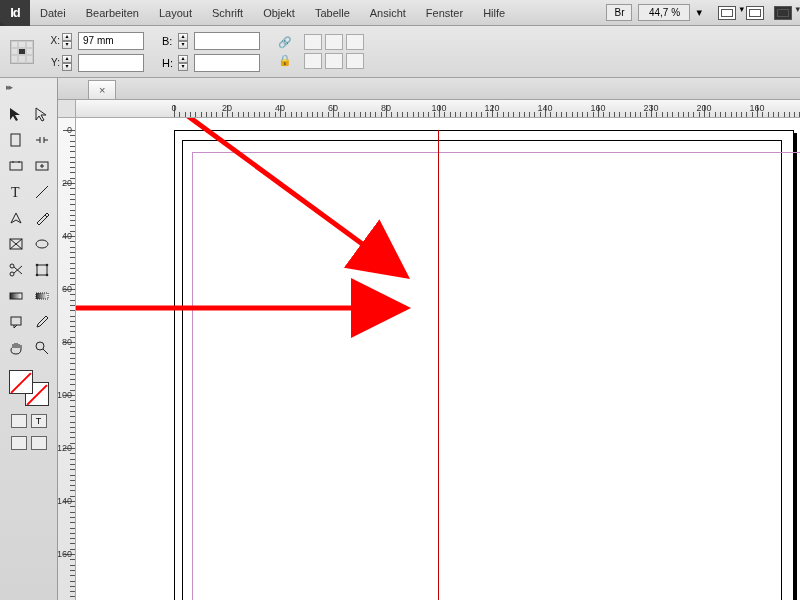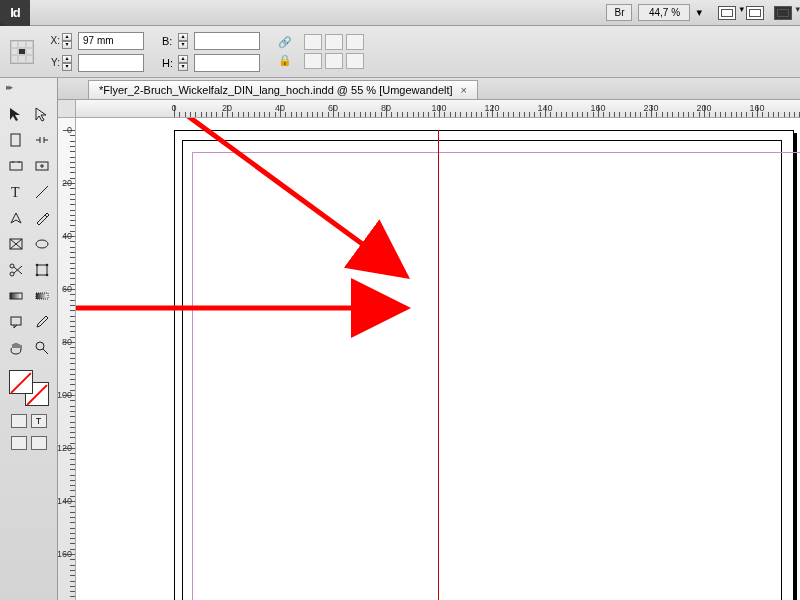--- a/index.html
+++ b/index.html
@@ -70,20 +70,31 @@
   .arrow svg{overflow:visible;}
   
   .caret{position:absolute;left:-2px;top:20px;width:0;height:0;border-top:5px solid transparent;border-bottom:5px solid transparent;border-left:7px solid #333;}
 </style>
 </head>
 <body>
 
 <div class="menubar">
   <div class="app-badge">Id</div>
   <span class="caret"></span>
+  <ul>
+    <li>Datei</li>
+    <li>Bearbeiten</li>
+    <li>Layout</li>
+    <li>Schrift</li>
+    <li>Objekt</li>
+    <li>Tabelle</li>
+    <li>Ansicht</li>
+    <li>Fenster</li>
+    <li>Hilfe</li>
+  </ul>
   <div class="zoom grp">
     <span class="pill">Br</span>
     <span class="pill" style="min-width:52px">44,7 %</span>
     <span>▾</span>
     <span class="grp" style="gap:10px;margin-left:10px">
       <span class="iconbox">
           <span class="tridot" style="position:absolute;top:-1px;right:-9px">▾</span>
         </span>
       <span class="iconbox"></span>
       <span class="iconbox dark">
@@ -284,21 +295,20 @@
     </div>
     <div class="minirow">
       <span></span>
       <span></span>
     </div>
   </div>
 
   <div class="docarea">
     <div class="tabstrip">
       <div class="tab">
-        <span>*Flyer_2-Bruch_Wickelfalz_DIN_lang_hoch.indd @ 55 % [Umgewandelt]</span>
         <span class="x">×</span>
       </div>
     </div>
     <div class="canvaswrap">
       <div class="rcorner"></div>
       <div class="hruler">
           <div class="ticks" id="hticks">
             <div class="htick major" style="left: 98px;"></div>
             <div class="htick-label" style="left: 98px;">0</div>
             <div class="htick" style="left: 103.3px;"></div>

